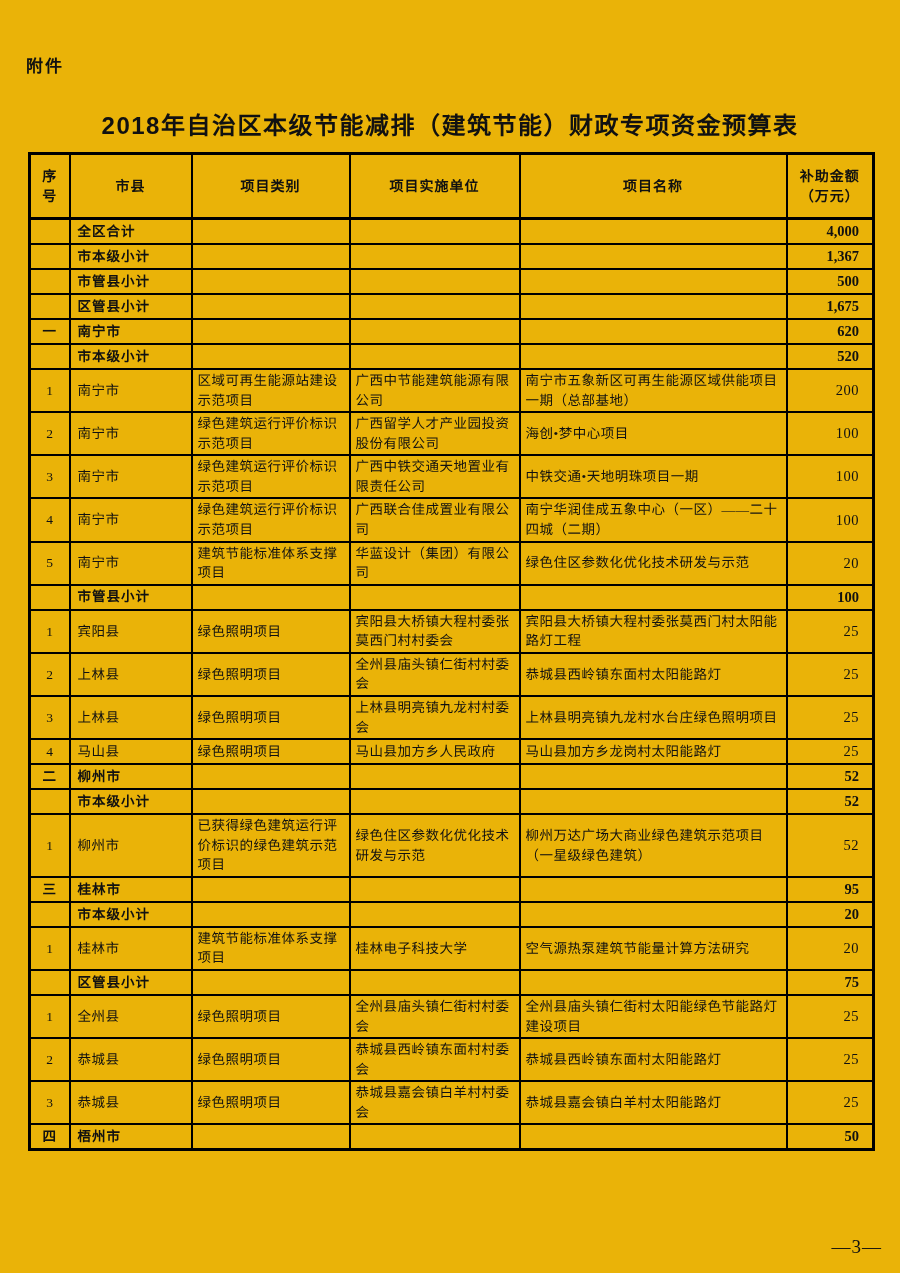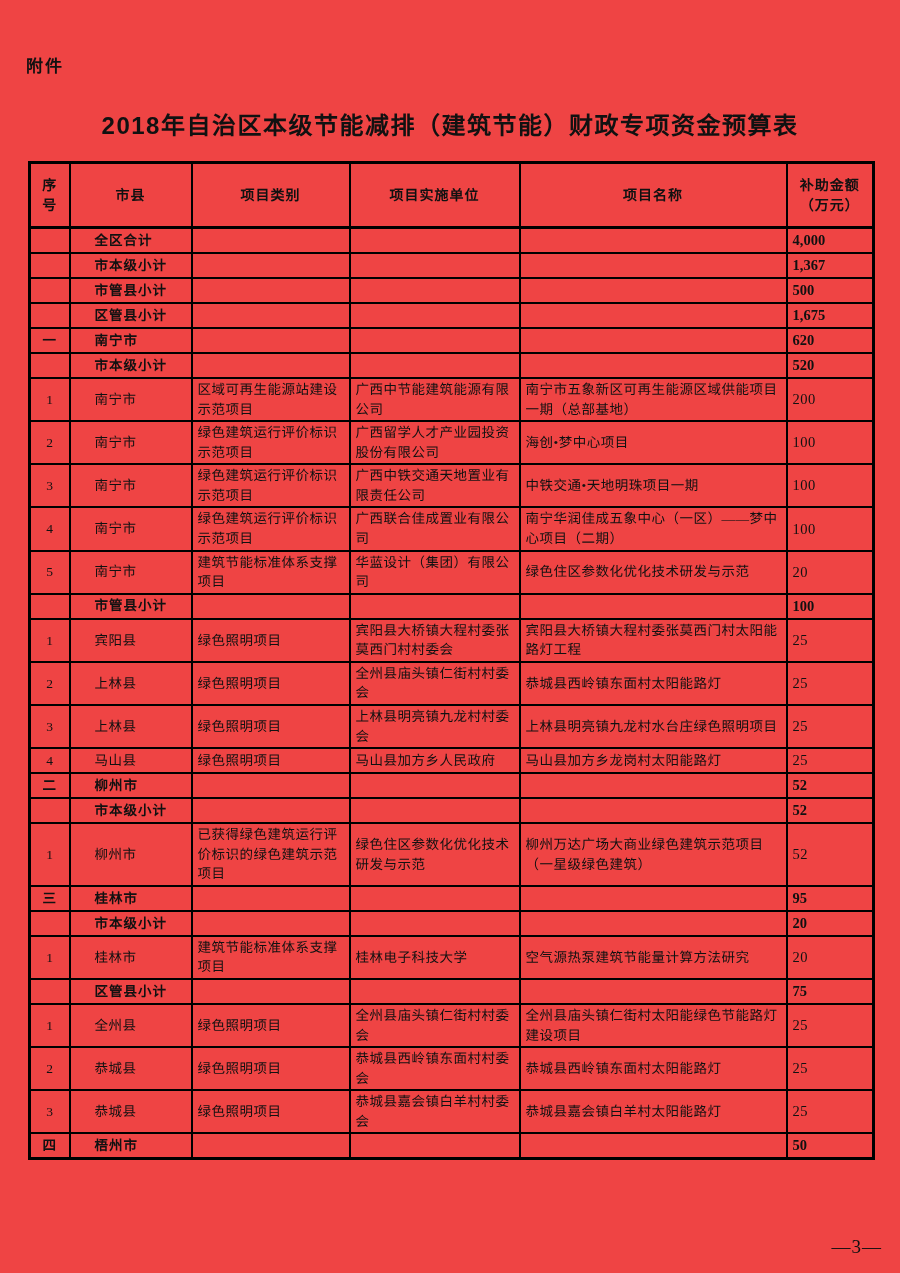--- a/index.html
+++ b/index.html
@@ -6,21 +6,21 @@
     margin: 0;
     padding: 0;
     background: #ffffff;
     font-family: "Liberation Serif", serif;
     color: #111111;
   }
   .page {
     position: relative;
     width: 900px;
     height: 1273px;
-    background: #ef4444;
+    background: #eab308;
     overflow: hidden;
   }
   .attachment {
     position: absolute;
     left: 26px;
     top: 52px;
     font-size: 17px;
     font-weight: 700;
     letter-spacing: 2px;
     font-family: "Liberation Sans", sans-serif;
@@ -33,21 +33,21 @@
     margin: 0;
     text-align: center;
     font-size: 24px;
     font-weight: 800;
     letter-spacing: 1.5px;
     font-family: "Liberation Sans", sans-serif;
   }
   table.budget {
     position: absolute;
     left: 28px;
-    top: 161px;
+    top: 152px;
     width: 844px;
     border-collapse: collapse;
     table-layout: fixed;
     border: 3px solid #000;
   }
   th, td {
     border: 2px solid #000;
     vertical-align: middle;
     font-size: 13.5px;
     line-height: 1.45;
@@ -60,25 +60,25 @@
     text-align: center;
     font-weight: 800;
     font-size: 14px;
     white-space: pre-line;
     border-bottom: 3px solid #000;
     font-family: "Liberation Sans", sans-serif;
     letter-spacing: 1px;
   }
   tbody td { height: 21px; }
   td.c-no     { text-align: center; padding: 1px 2px; }
-  td.c-region { padding-left: 24px; }
+  td.c-region { padding-left: 7px; }
   td.c-amount {
-    text-align: left;
+    text-align: right;
     font-size: 14.5px;
-    padding-right: 2px;
+    padding-right: 13px;
     font-family: "Liberation Serif", serif;
   }
   tr.bold td {
     font-weight: 800;
     font-family: "Liberation Sans", sans-serif;
     letter-spacing: 1px;
   }
   tr.bold td.c-amount { font-family: "Liberation Serif", serif; letter-spacing: 0; }
   .pageno {
     position: absolute;
@@ -189,21 +189,21 @@
           <td class="c-category">绿色建筑运行评价标识示范项目</td>
           <td class="c-unit">广西中铁交通天地置业有限责任公司</td>
           <td class="c-project">中铁交通•天地明珠项目一期</td>
           <td class="c-amount">100</td>
         </tr>
         <tr>
           <td class="c-no">4</td>
           <td class="c-region">南宁市</td>
           <td class="c-category">绿色建筑运行评价标识示范项目</td>
           <td class="c-unit">广西联合佳成置业有限公司</td>
-          <td class="c-project">南宁华润佳成五象中心（一区）——梦中心项目（二期）</td>
+          <td class="c-project">南宁华润佳成五象中心（一区）——二十四城（二期）</td>
           <td class="c-amount">100</td>
         </tr>
         <tr>
           <td class="c-no">5</td>
           <td class="c-region">南宁市</td>
           <td class="c-category">建筑节能标准体系支撑项目</td>
           <td class="c-unit">华蓝设计（集团）有限公司</td>
           <td class="c-project">绿色住区参数化优化技术研发与示范</td>
           <td class="c-amount">20</td>
         </tr>

